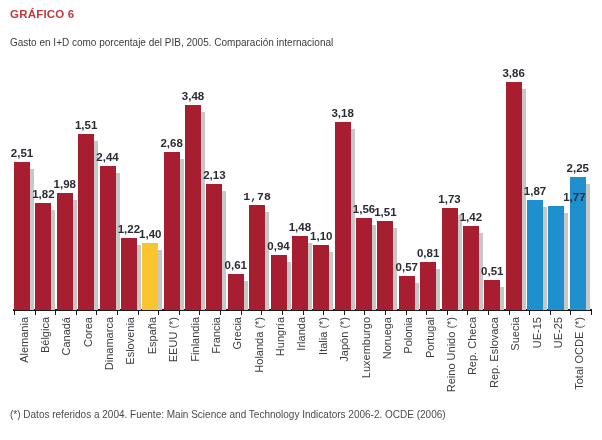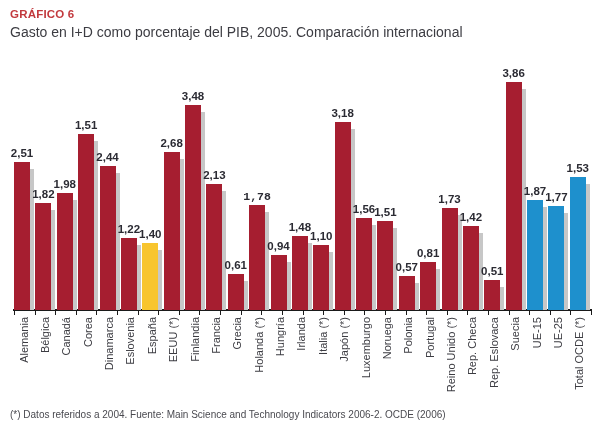--- a/index.html
+++ b/index.html
@@ -5,22 +5,22 @@
   html,body { margin:0; padding:0; background:#ffffff; }
   .page {
     position:relative; width:602px; height:440px; background:#ffffff;
     font-family:"Liberation Sans", sans-serif; overflow:hidden;
   }
   .kicker {
     position:absolute; left:10px; top:8px;
     font-size:11.5px; font-weight:bold; letter-spacing:0.2px;
   }
   .subtitle {
-    position:absolute; left:10px; top:24px;
-    font-size:14px; color:#3c3c42;
+    position:absolute; left:10px; top:37px;
+    font-size:10px; color:#3c3c42;
   }
   .plot {
     position:absolute; left:14px; top:52px; width:577px; height:258px;
     display:flex; align-items:flex-end;
   }
   .col { position:relative; flex:1 1 0; height:100%; }
   .bar    { position:absolute; bottom:0; left:0; width:16px; z-index:2; }
   .shadow { position:absolute; bottom:0; left:4px; width:16px; z-index:1; }
   .val {
     position:absolute; left:8px; transform:translateX(-50%);
@@ -246,29 +246,29 @@
         <div class="shadow" style="height: 103px; background: rgb(199, 199, 199);"></div>
         <div class="bar" style="height: 110px; background: rgb(30, 144, 205);"></div>
         <div class="val" style="bottom: 113px;">1,87</div>
         <div class="cat">
           <span>UE-15</span>
         </div>
       </div>
       <div class="col">
         <div class="shadow" style="height: 97px; background: rgb(199, 199, 199);"></div>
         <div class="bar" style="height: 104px; background: rgb(30, 144, 205);"></div>
-        <div class="val" style="bottom: 107px;">1,77</div>
+        <div class="val" style="bottom: 107px; margin-left: 18px;">1,77</div>
         <div class="cat">
           <span>UE-25</span>
         </div>
       </div>
       <div class="col">
         <div class="shadow" style="height: 126px; background: rgb(199, 199, 199);"></div>
         <div class="bar" style="height: 133px; background: rgb(30, 144, 205);"></div>
-        <div class="val" style="bottom: 136px;">1,53</div>
+        <div class="val" style="bottom: 136px;">2,25</div>
         <div class="cat">
           <span>Total OCDE (*)</span>
         </div>
       </div>
     </div>
   <div class="axis" style="background: rgb(26, 26, 26);"></div>
   <div class="ticks">
       <div class="tick" style="left: 0px; background: rgb(26, 26, 26);"></div>
       <div class="tick" style="left: 20.6071px; background: rgb(26, 26, 26);"></div>
       <div class="tick" style="left: 41.2143px; background: rgb(26, 26, 26);"></div>

